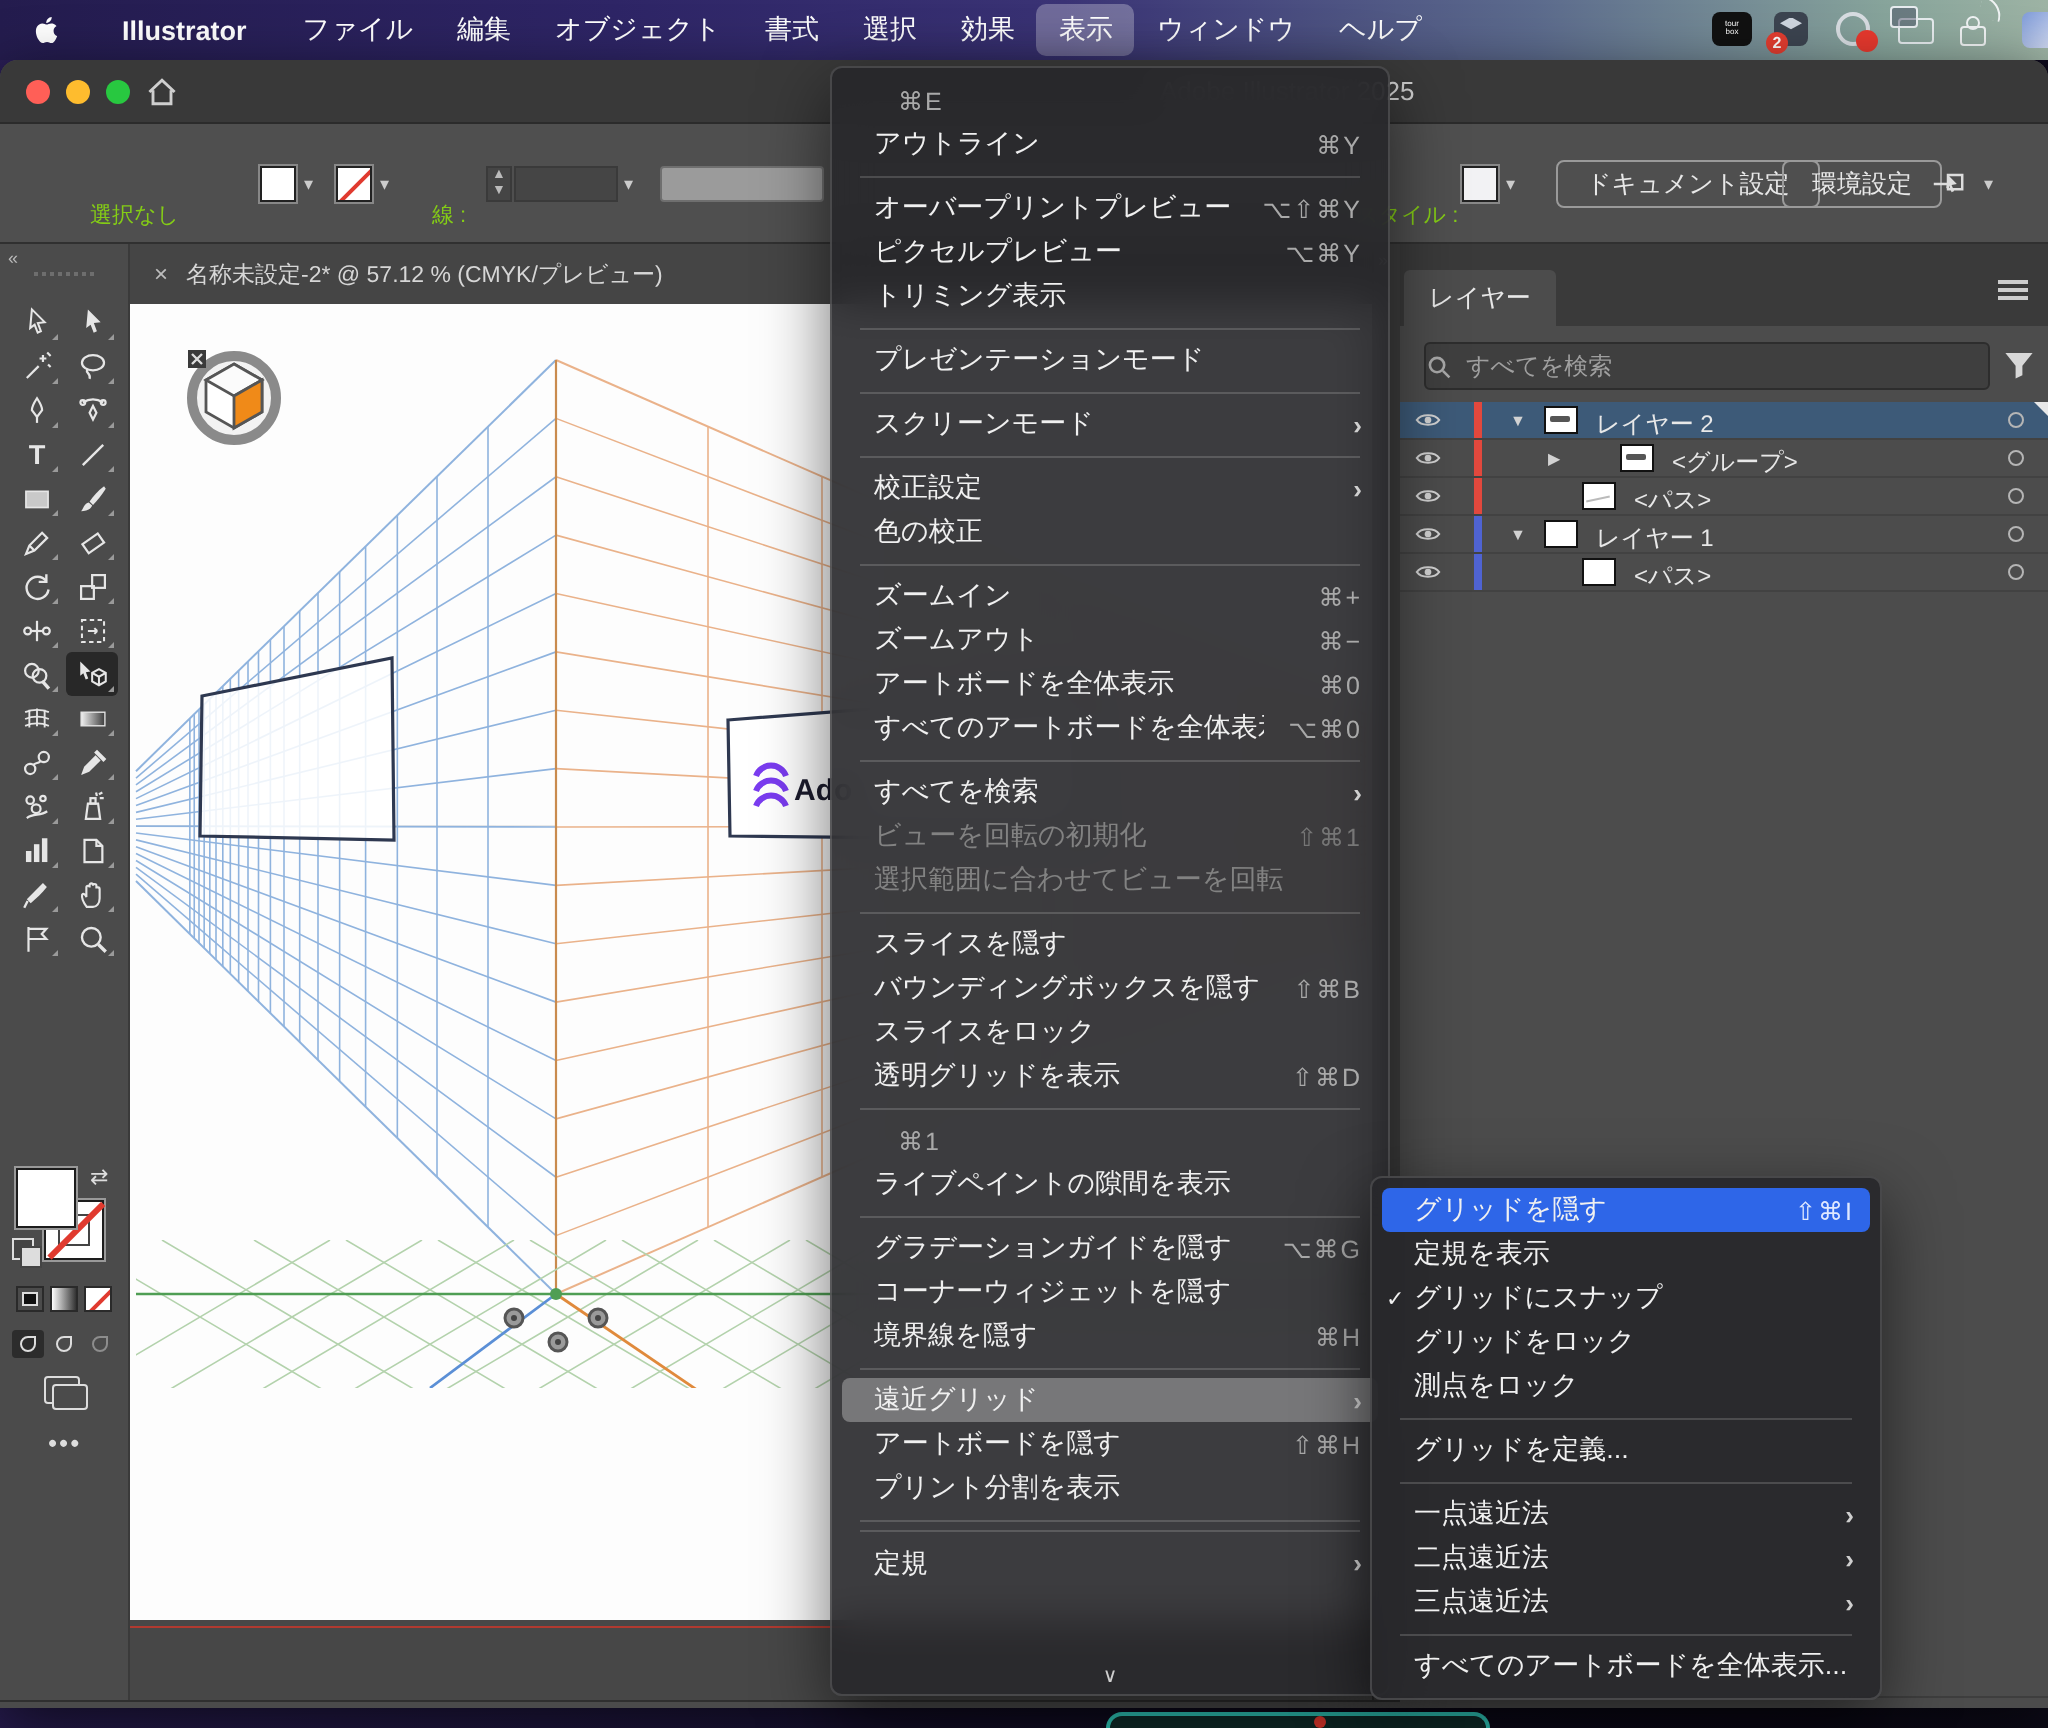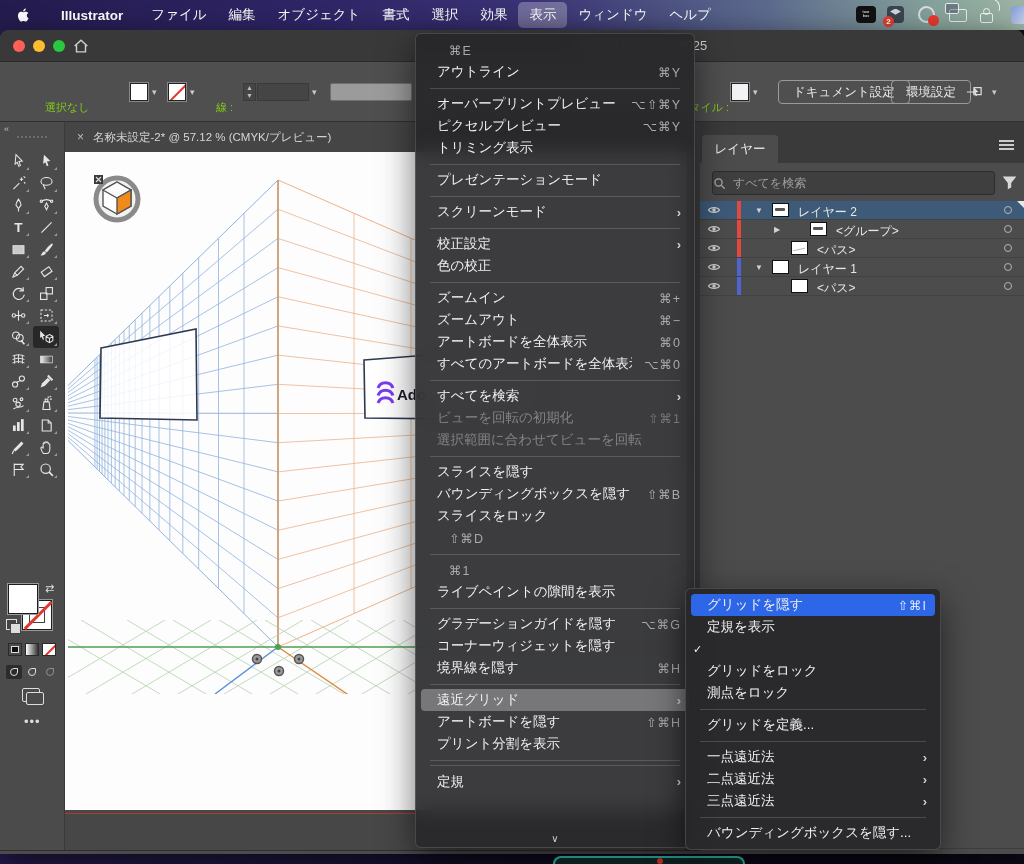--- a/index.html
+++ b/index.html
@@ -732,20 +732,21 @@
       <span class="chk"></span>
       <span class="ml">バウンディングボックスを隠す</span>
       <span class="ms">⇧⌘B</span>
     </div>
     <div class="menu-item">
       <span class="chk"></span>
       <span class="ml">スライスをロック</span>
     </div>
     <div class="menu-item">
       <span class="chk"></span>
+      <span class="ml">透明グリッドを表示</span>
       <span class="ms">⇧⌘D</span>
     </div>
     <div class="menu-sep"></div>
     <div class="menu-item">
       <span class="chk"></span>
       <span class="ms">⌘1</span>
     </div>
     <div class="menu-item">
       <span class="chk"></span>
       <span class="ml">ライブペイントの隙間を表示</span>
@@ -795,20 +796,21 @@
       <span class="chk"></span>
       <span class="ml">グリッドを隠す</span>
       <span class="ms">⇧⌘I</span>
     </div>
     <div class="menu-item">
       <span class="chk"></span>
       <span class="ml">定規を表示</span>
     </div>
     <div class="menu-item">
       <span class="chk">✓</span>
+      <span class="ml">グリッドにスナップ</span>
     </div>
     <div class="menu-item">
       <span class="chk"></span>
       <span class="ml">グリッドをロック</span>
     </div>
     <div class="menu-item">
       <span class="chk"></span>
       <span class="ml">測点をロック</span>
     </div>
     <div class="menu-sep"></div>
@@ -828,21 +830,21 @@
       <span class="sub">›</span>
     </div>
     <div class="menu-item">
       <span class="chk"></span>
       <span class="ml">三点遠近法</span>
       <span class="sub">›</span>
     </div>
     <div class="menu-sep"></div>
     <div class="menu-item">
       <span class="chk"></span>
-      <span class="ml">バウンディングボックスを隠す...</span>
+      <span class="ml">すべてのアートボードを全体表示...</span>
     </div>
   </div>
 
 <div class="abs" style="left:553px;top:856px;width:192px;height:8px;border:2px solid #2ec4b6;border-bottom:none;border-radius:8px 8px 0 0;background:#0f2a28;"></div>
 <div class="abs" style="left:657px;top:858px;width:6px;height:6px;border-radius:50%;background:#e8392e;"></div>
 
 <svg width="0" height="0" style="position:absolute">
   <defs>
     <linearGradient id="g-tool" x1="0" y1="0" x2="1" y2="0">
         <stop offset="0" stop-color="#f2f2f2"></stop>

